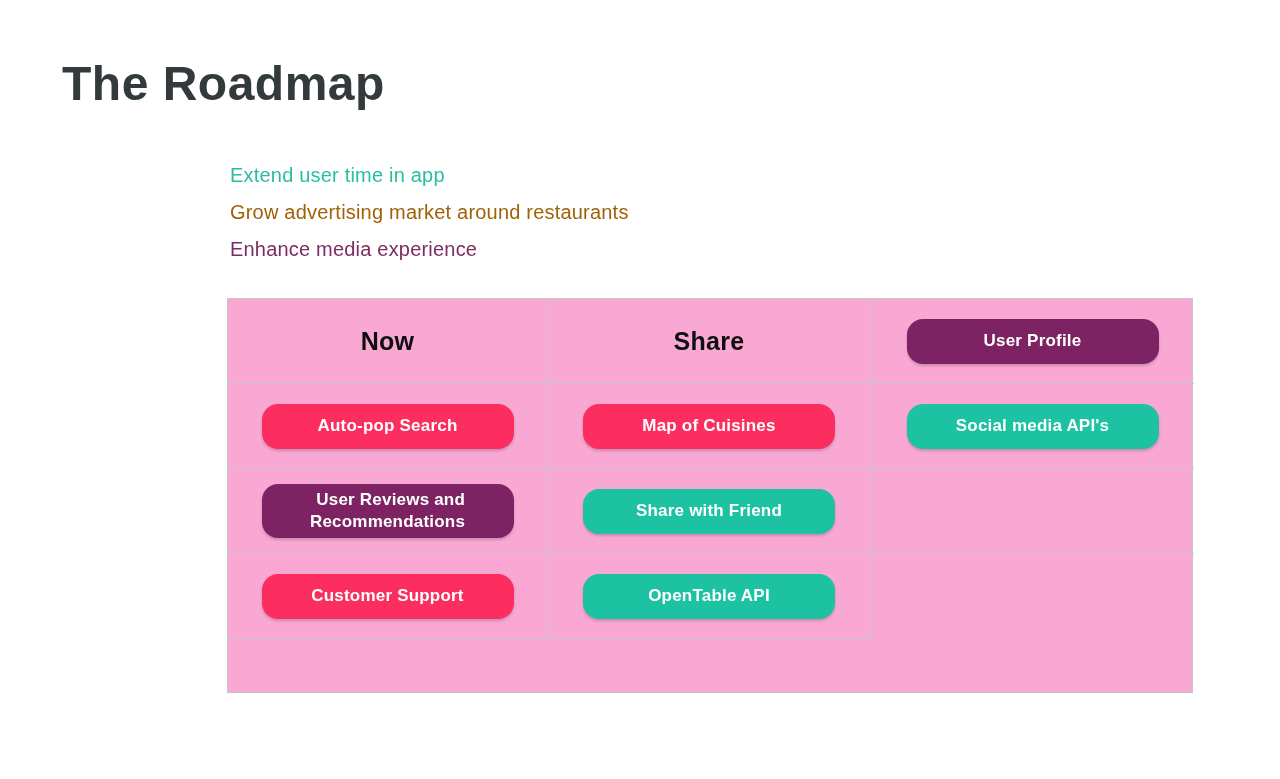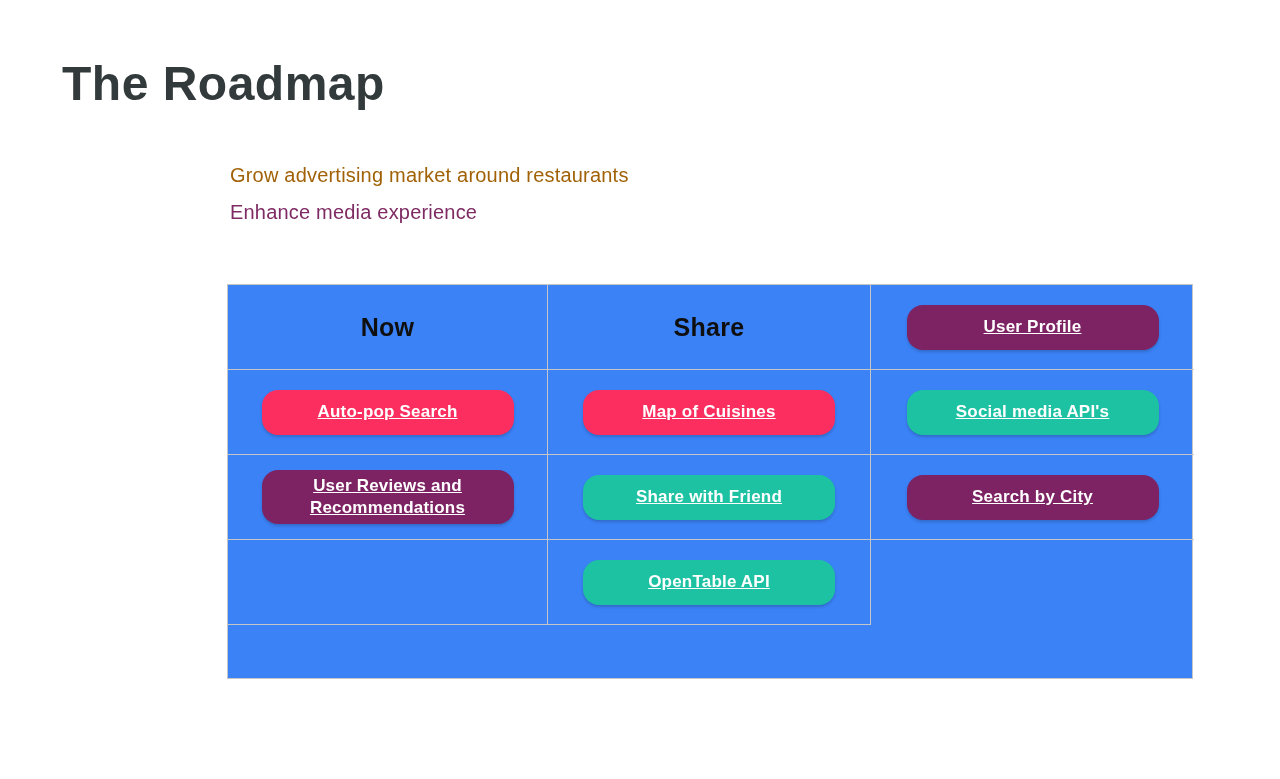--- a/index.html
+++ b/index.html
@@ -27,27 +27,27 @@
   }
   .legend-line {
     font-size: 20px;
     font-weight: 400;
     line-height: 37px;
     letter-spacing: 0.2px;
   }
 
   .roadmap-table {
     position: absolute;
-    left: 227px; top: 284px;
+    left: 227px; top: 298px;
     width: 966px; height: 395px;
     display: grid;
     grid-template-columns: 320px 323px 323px;
     grid-template-rows: repeat(5, 85px);
     border: 1px solid #c6c6c6;
-    background: #3b82f6;
+    background: #f9a8d4;
   }
   .cell {
     display: flex;
     align-items: center;
     justify-content: center;
     border-bottom: 1px solid #c6c6c6;
   }
   .cell:not(:nth-child(3n)) { border-right: 1px solid #c6c6c6; }
   .cell:nth-child(n+13) { border-bottom: none; }
 
@@ -61,37 +61,37 @@
   .pill {
     width: 252px;
     min-height: 45px;
     border-radius: 16px;
     display: flex;
     align-items: center;
     justify-content: center;
     color: #ffffff;
     font-size: 17px;
     font-weight: 700;
-    text-align: center;
+    text-align: right;
     line-height: 1.3;
     white-space: pre-line;
     letter-spacing: 0.2px;
     padding: 5px 10px;
     box-shadow: 0 2px 3px rgba(0,0,0,0.18);
-    text-decoration: underline;
   }
 </style>
 </head>
 <body>
 
 <div class="slide">
 
   <h1 class="title">The Roadmap</h1>
 
   <div class="legend">
+    <div class="legend-line" style="color: rgb(42, 189, 158);">Extend user time in app</div>
     <div class="legend-line" style="color: #a16207;">Grow advertising market around restaurants</div>
     <div class="legend-line" style="color: rgb(126, 42, 99);">Enhance media experience</div>
   </div>
 
   <div class="roadmap-table">
 
     <div class="cell">
       <span class="col-header">Now</span>
     </div>
     <div class="cell">
@@ -112,23 +112,23 @@
       <div class="pill" style="background-color: rgb(29, 194, 163);">Social media API's</div>
     </div>
     <div class="cell">
       <div class="pill" style="background-color: rgb(125, 35, 99);">User Reviews and
 Recommendations</div>
     </div>
     <div class="cell">
       <div class="pill" style="background-color: rgb(29, 194, 163);">Share with Friend</div>
     </div>
 
-    <div class="cell">
-      <div class="pill" style="background-color: rgb(125, 35, 99);">Search by City</div>
-    </div>
 
     <div class="cell"></div>
+    <div class="cell">
+      <div class="pill" style="background-color: rgb(251, 46, 95);">Customer Support</div>
+    </div>
     <div class="cell">
       <div class="pill" style="background-color: rgb(29, 194, 163);">OpenTable API</div>
     </div>
 
   </div>
 </div>
 
 </body></html>

